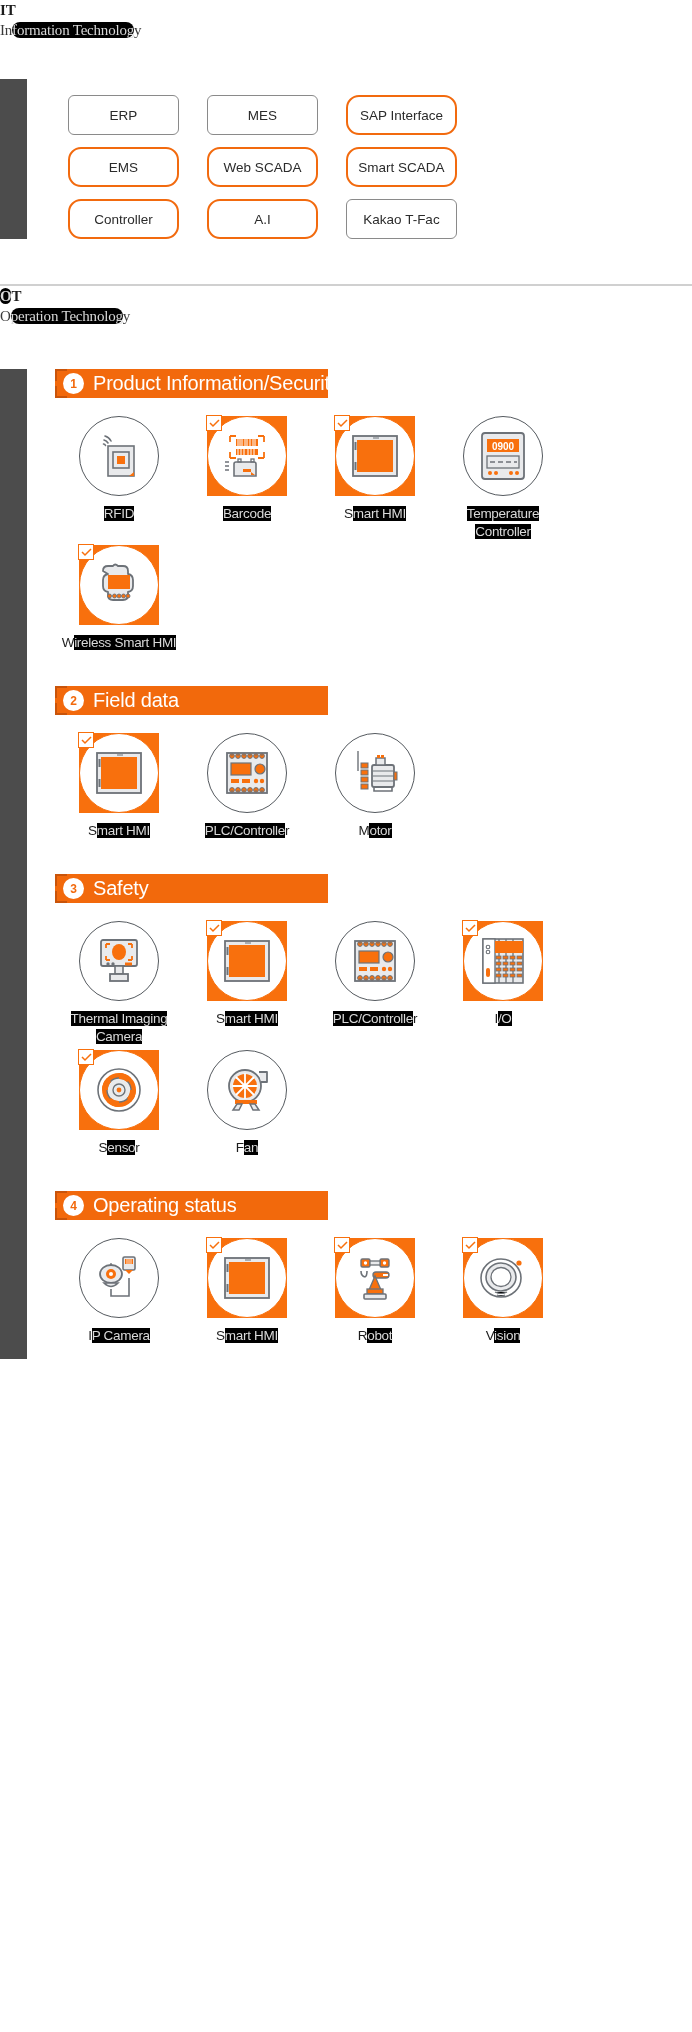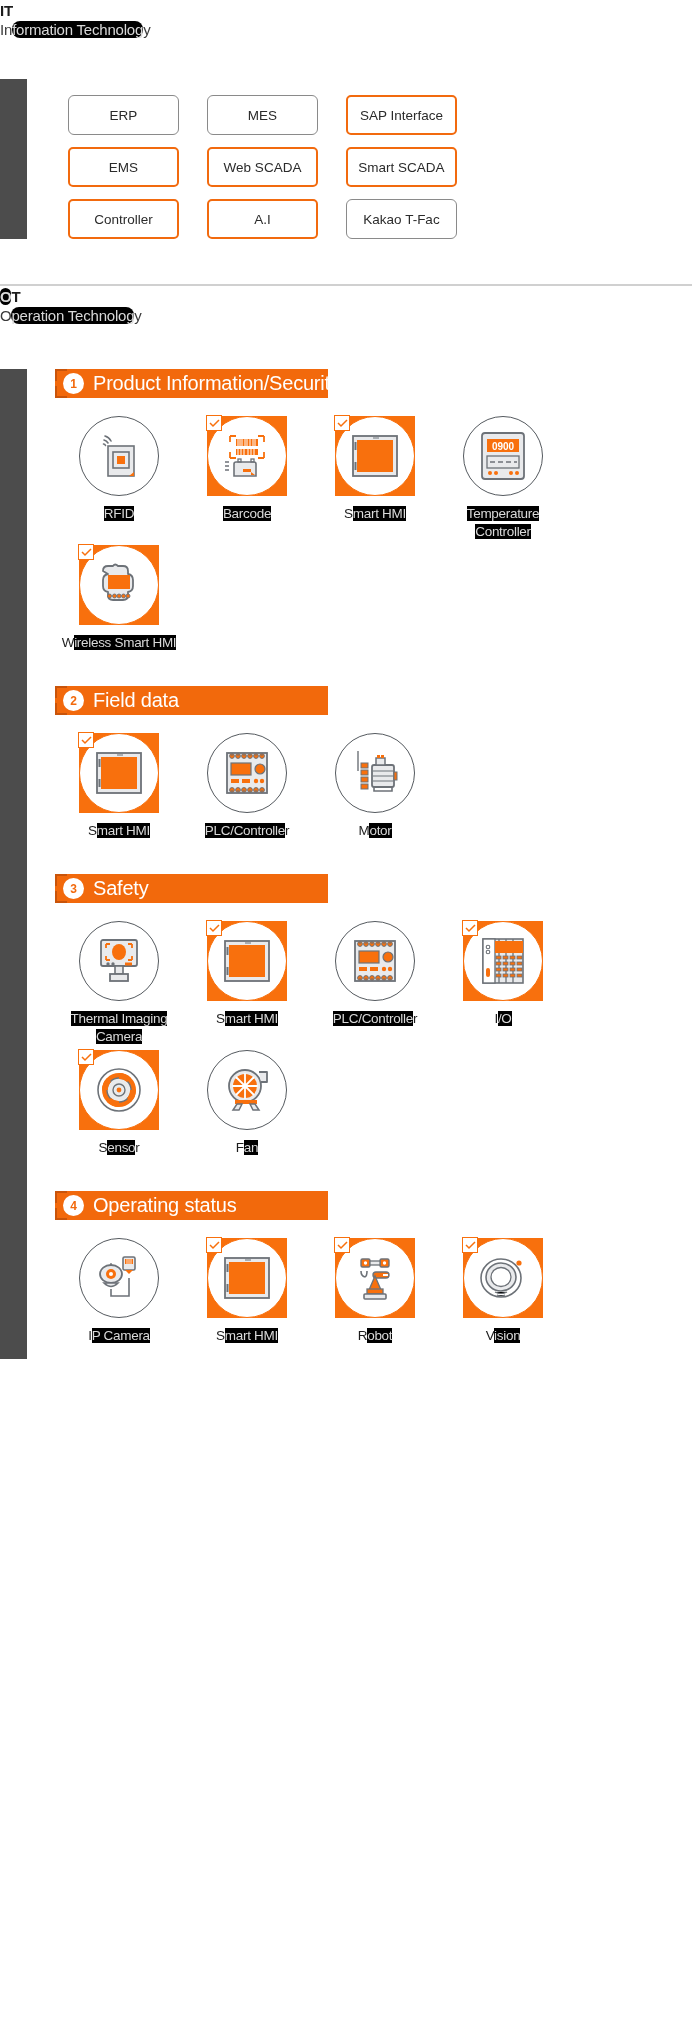--- a/index.html
+++ b/index.html
@@ -11,21 +11,21 @@
     font-family: "Liberation Sans", sans-serif;
     color: #2b2b2b;
     position: relative;
     overflow-x: hidden;
   }
 
   
   .sel { background:#000000; color:#d8d8d8;border-radius:8px; }
 
   
-  .sec-head { padding: 2px 4px 0 0; }
+  .sec-head { padding: 2px 4px 0 0; font-family: Liberation Serif, serif; }
   .sec-abbr {
     font-size: 15px;
     font-weight: bold;
     line-height: 17px;
     letter-spacing: -0.2px;
     color:#1d1d1d;
     padding-left: 0px;
   }
   .sec-sub {
     font-size: 15px;
@@ -56,21 +56,21 @@
     background: #fff;
     display:flex; align-items:center; justify-content:center;
     font-size: 13.5px;
     color:#2b2b2b;
     border: 1px solid #8a8a8a;
     position: relative;
     margin-left: 11px;
   }
   .chip.on {
     border: 2px solid #f26a0e;
-    border-radius: 5px;
+    border-radius: 13px;
   }
 
   
   .divider {
     height: 2px;
     background: #d0d0d0;
     margin: 45px 0 0 0;
     width: 100%;
   }
 

